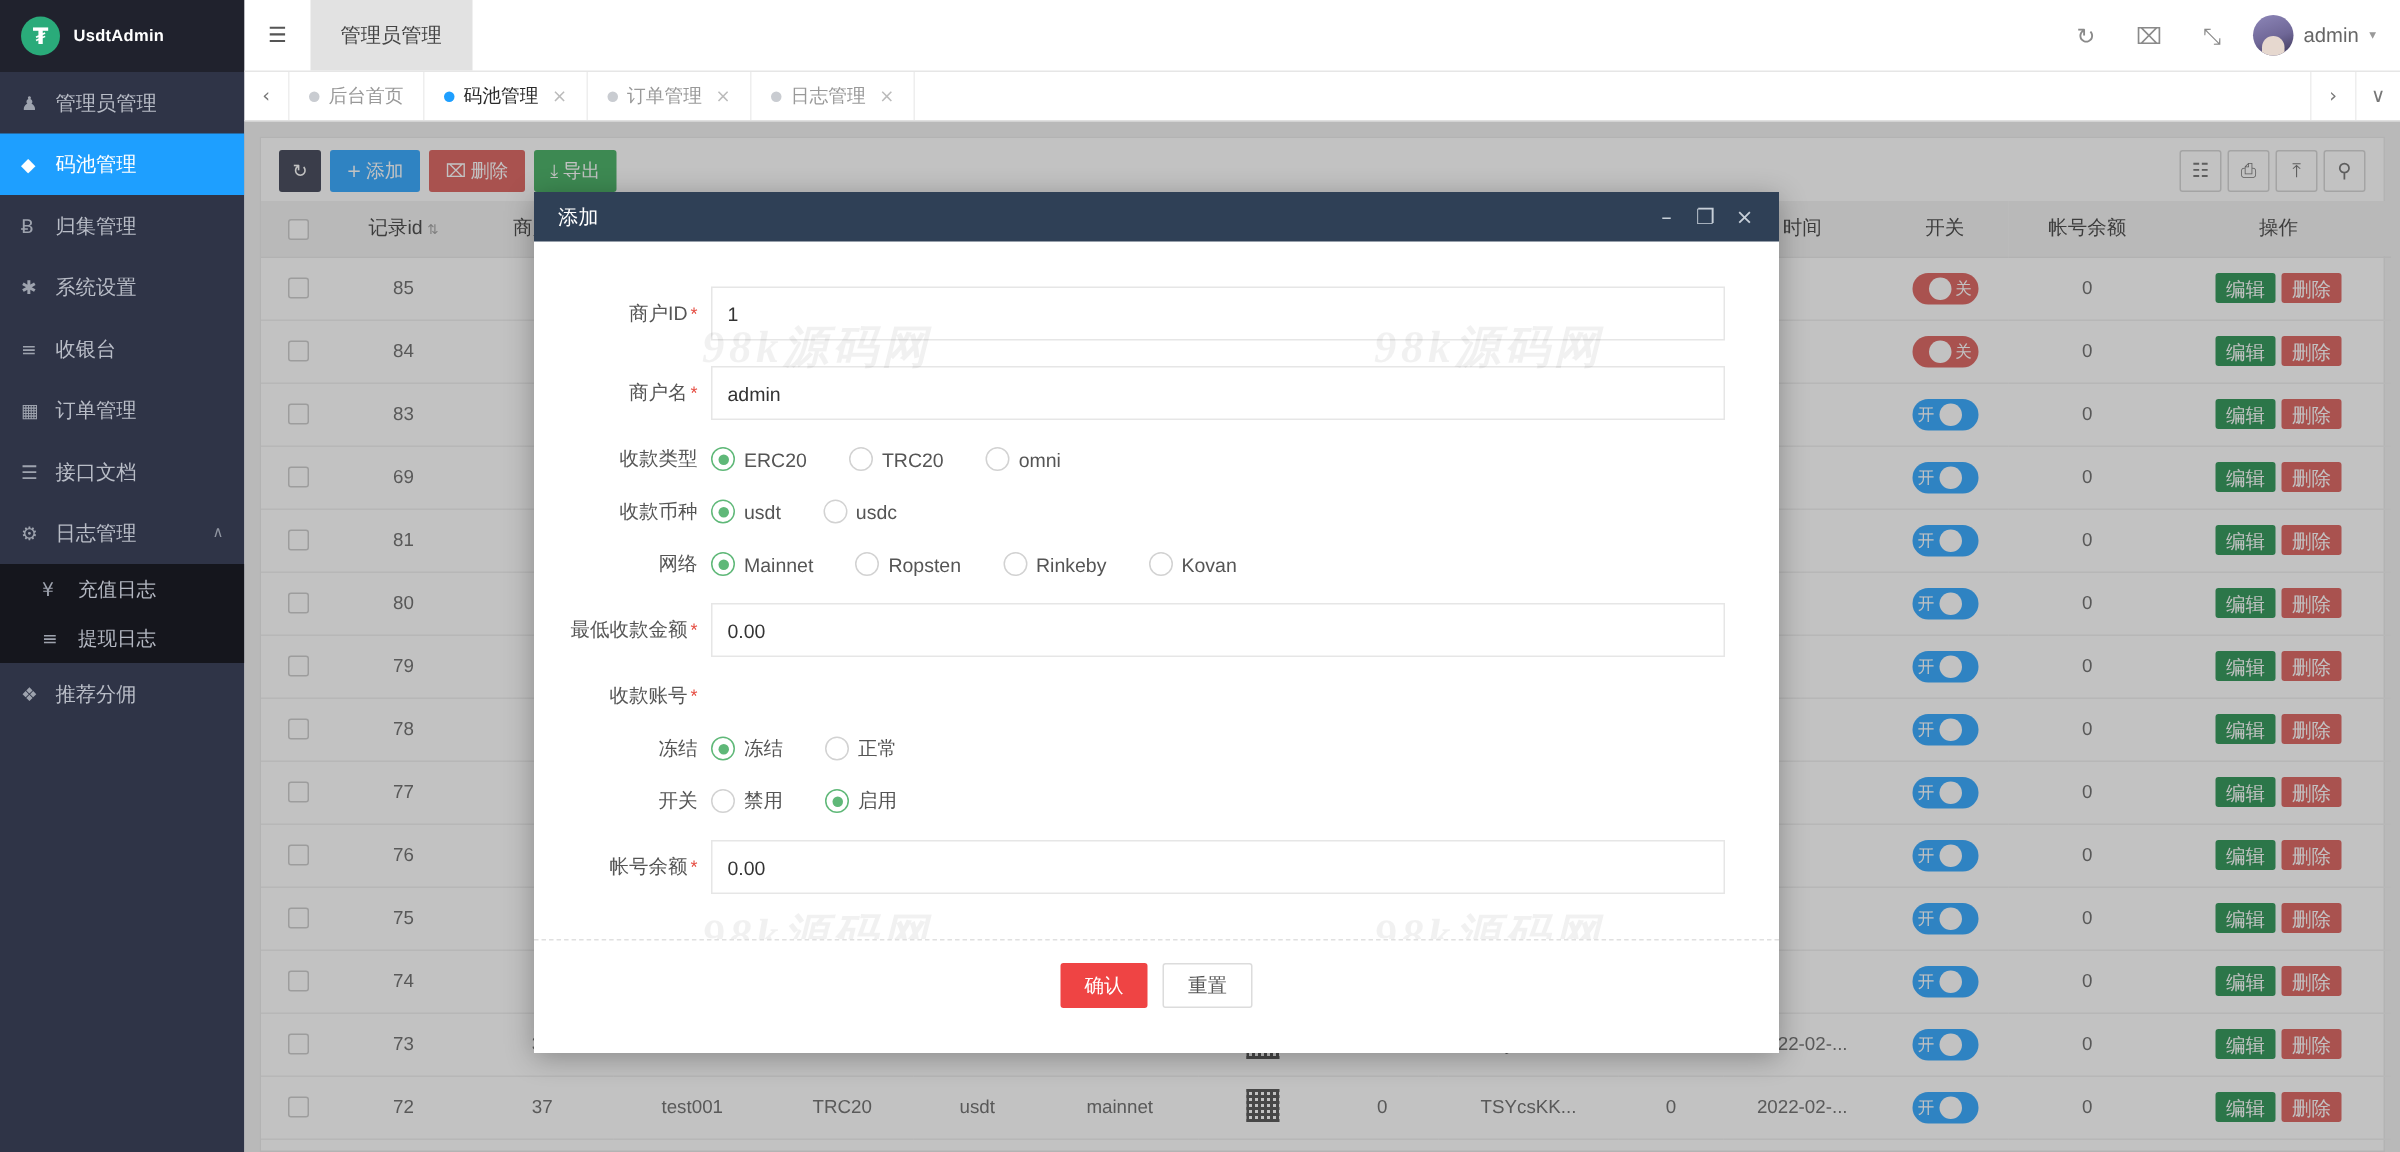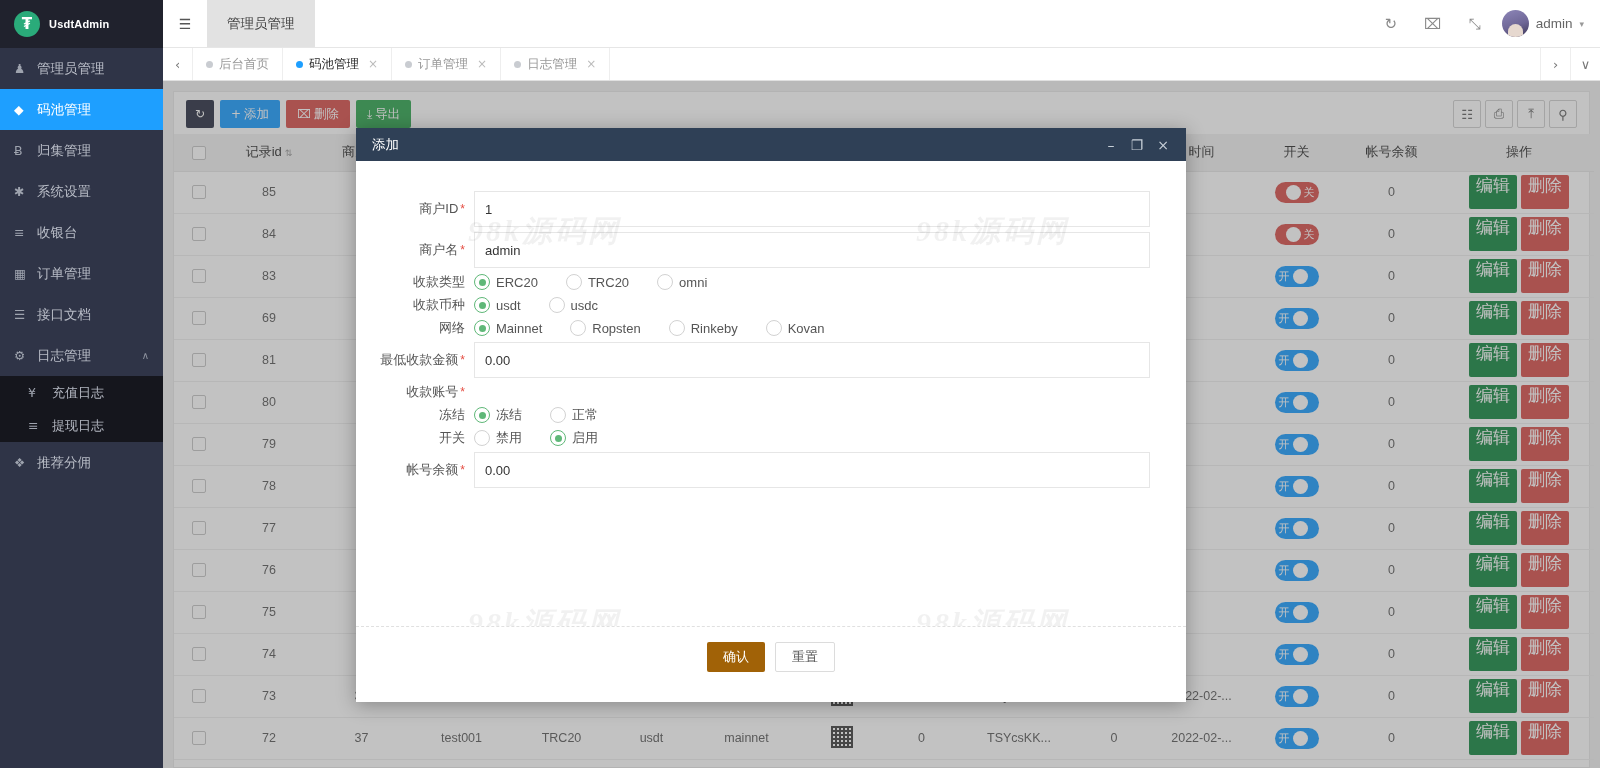--- a/index.html
+++ b/index.html
@@ -170,22 +170,22 @@
   }
   .switch {
     display: inline-flex; align-items: center; width: 44px; height: 21px;
     border-radius: 11px; color: #fff; font-size: 11px; cursor: pointer;
     padding: 0 4px; justify-content: flex-start; gap: 3px;
   }
   .switch.on { background: #1e9fff; flex-direction: row; }
   .switch.off { background: #d9534f; flex-direction: row-reverse; }
   .switch .knob { width: 15px; height: 15px; border-radius: 50%; background: #fff; flex: none; }
   .op-btn {
-    display: inline-block; height: 34px; line-height: 22px; padding: 0 7px;
-    font-size: 17px; color: #fff; border-radius: 2px; margin: 0 2px; cursor: pointer;
+    display: inline-block; height: 20px; line-height: 22px; padding: 0 7px;
+    font-size: 13px; color: #fff; border-radius: 2px; margin: 0 2px; cursor: pointer;
   }
   .op-edit { background: #1a8b46; }
   .op-del { background: #d9534f; }
   .qr {
     width: 22px; height: 22px; display: inline-block;
     background-image:
       repeating-linear-gradient(0deg,#222 0 2px, transparent 2px 4px),
       repeating-linear-gradient(90deg,#222 0 2px, transparent 2px 4px);
     background-color: #fff; opacity: .85;
   }
@@ -214,21 +214,21 @@
   .modal-body {
     flex: 1; padding: 30px 36px 0 0; position: relative; overflow: hidden;
   }
   .wm {
     position: absolute; color: rgba(0,0,0,.055); font-size: 30px;
     font-style: italic; font-weight: bold; letter-spacing: 3px;
     pointer-events: none; white-space: nowrap;
     font-family: "Liberation Serif", serif;
   }
 
-  .frow { display: flex; align-items: center; margin-bottom: 5px; }
+  .frow { display: flex; align-items: center; margin-bottom: 17px; }
   .flabel {
     width: 118px; text-align: right; font-size: 13px; color: #555;
     padding-right: 9px; flex: none; white-space: nowrap;
   }
   .req { color: #e54d42; margin-left: 2px; font-size: 12px; }
   .finput {
     flex: 1; height: 36px; border: 1px solid #e6e6e6; background: #fff;
     padding: 0 10px; font-size: 13px; color: #333;
     display: flex; align-items: center;
   }
@@ -248,21 +248,21 @@
 
   .modal-foot {
     flex: none; border-top: 1px dashed #e0e0e0; padding: 15px 0 0 0;
     text-align: center; height: 76px;
   }
   .mbtn {
     height: 30px; padding: 0 16px; border: none; border-radius: 2px;
     font-size: 13px; cursor: pointer; margin: 0 3px;
     font-family: "Liberation Sans", sans-serif;
   }
-  .mbtn.primary { background: #a16207; color: #fff; }
+  .mbtn.primary { background: #ef4444; color: #fff; }
   .mbtn.plain { background: #fff; color: #555; border: 1px solid #dcdcdc; }
 </style>
 </head>
 <body>
 
 <div id="app">
 
   <div class="sidebar">
     <div class="logo-row">
       <div class="logo-badge">₮</div>

